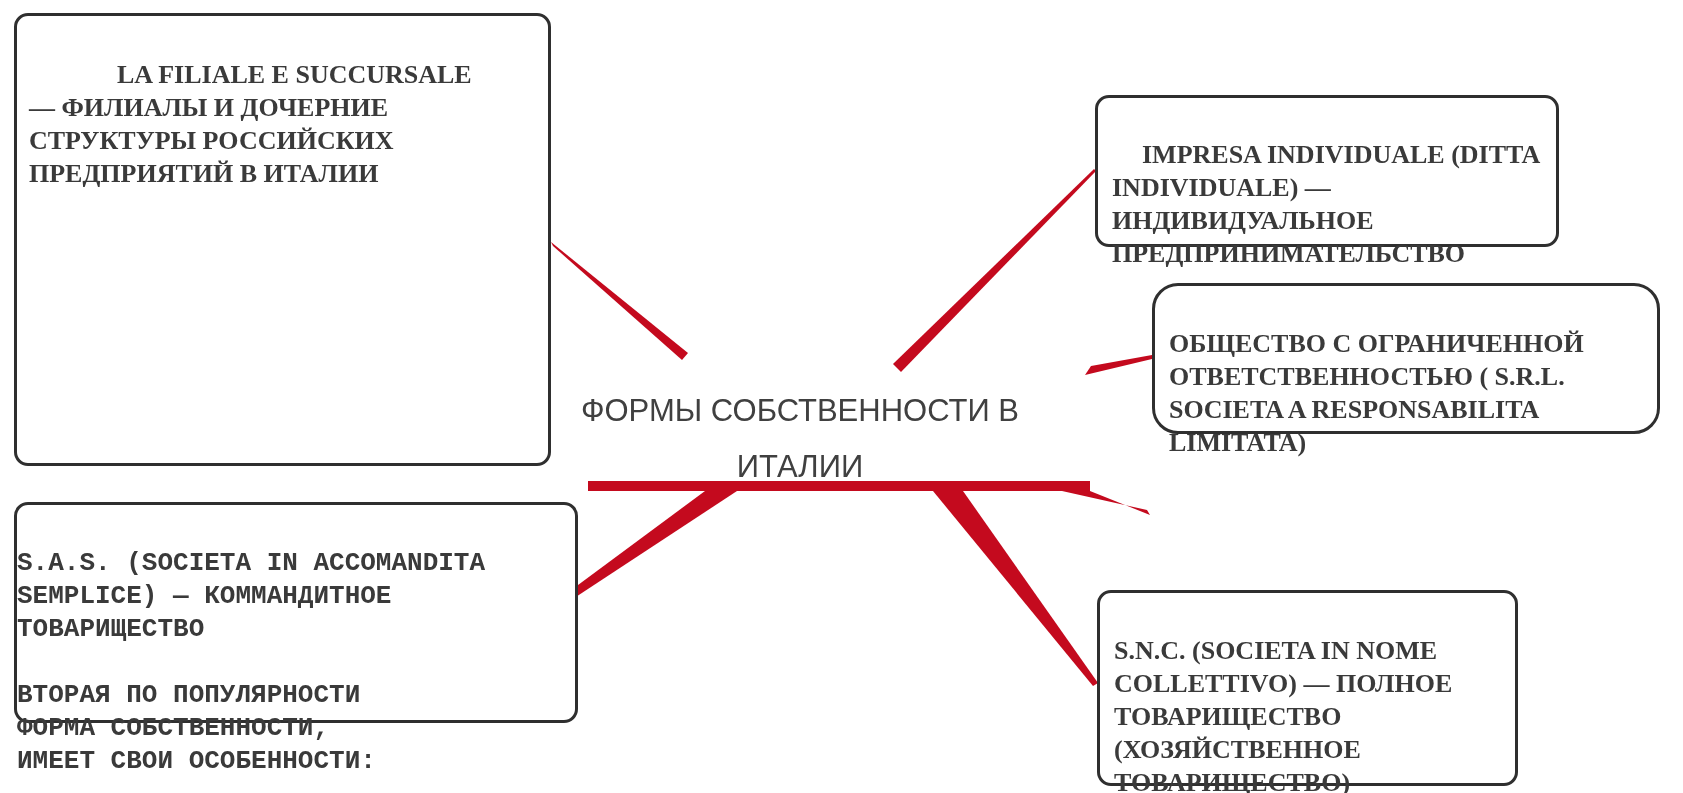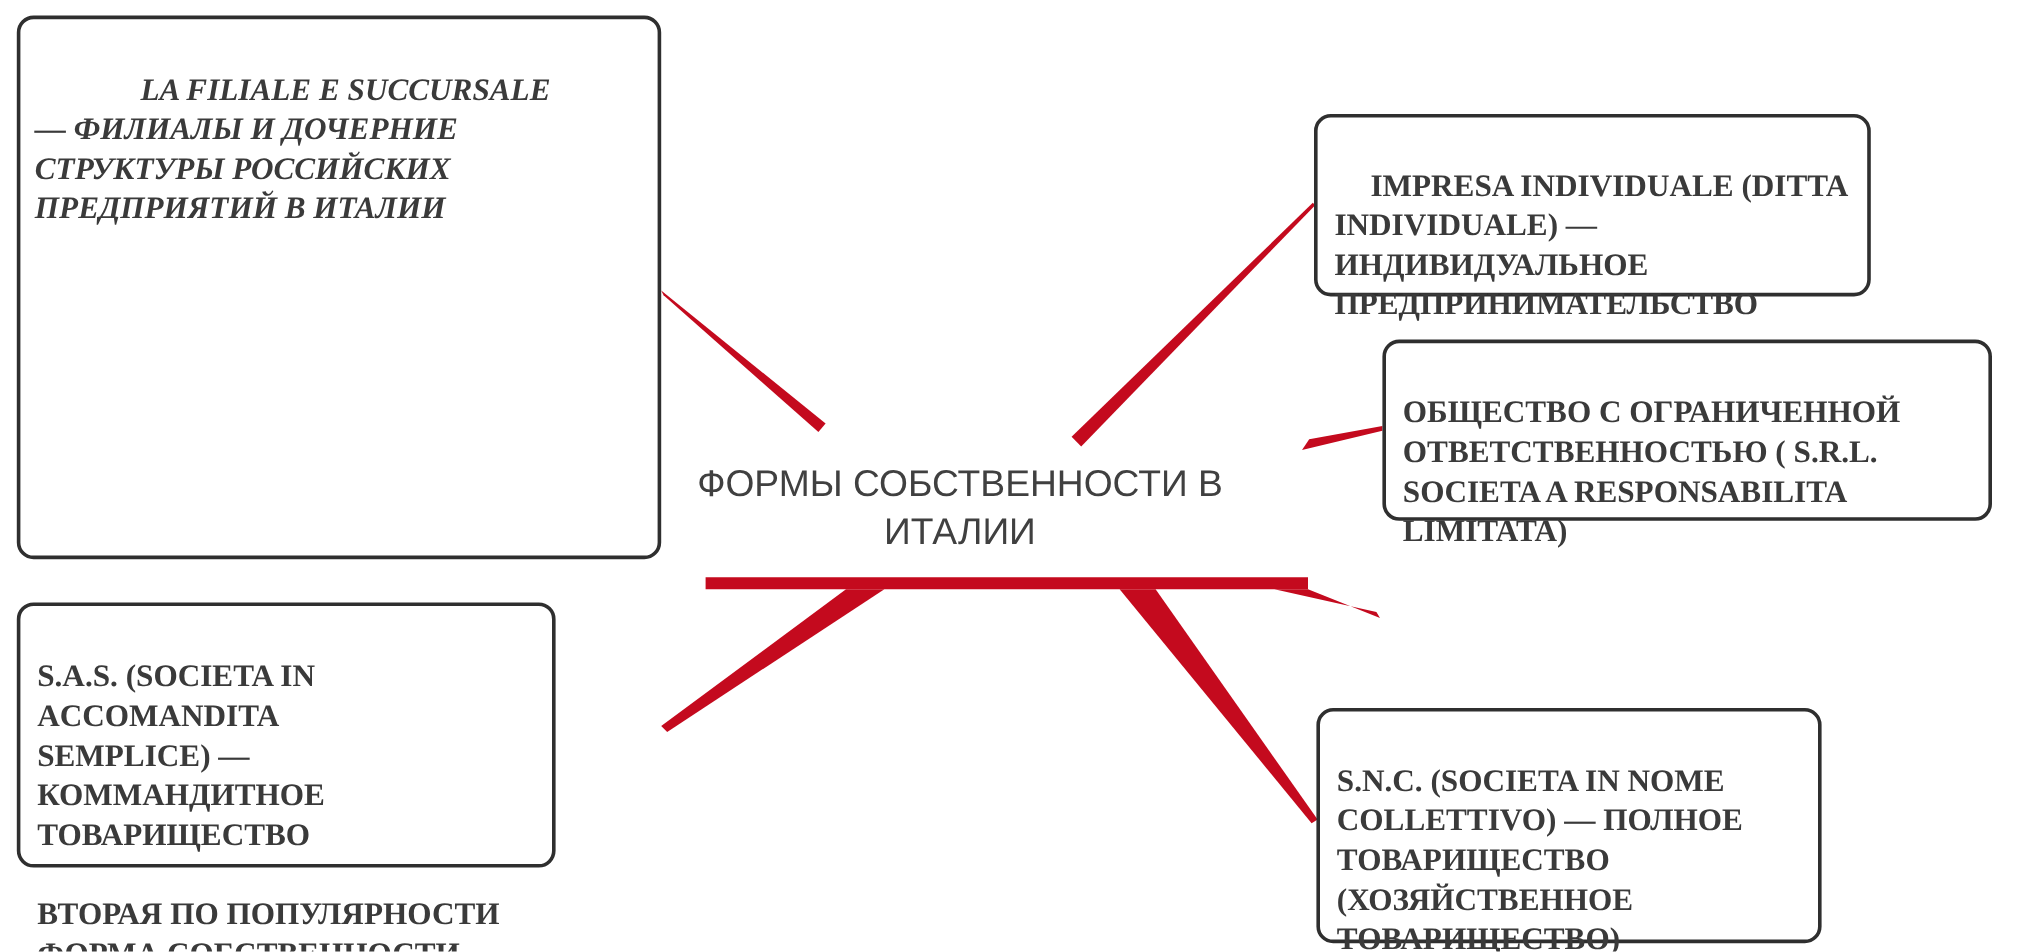--- a/index.html
+++ b/index.html
@@ -26,32 +26,32 @@
     color:var(--box-text);
     font-family:"Liberation Serif",serif;
     font-weight:bold;
     font-size:26px;line-height:33px;
     white-space:pre-line;
   }
   .box p{margin:0;}
   .ind-lg{text-indent:88px;}
   .ind-md{text-indent:30px;}
   .ind-sm{text-indent:14px;}
-  .box-filiale{left:14px;top:13px;width:537px;height:453px;padding:9px 12px;font-style:italic;}
-  .box-sas{left:14px;top:502px;width:449px;height:221px;padding:9px 14px;}
+  .box-filiale{left:14px;top:13px;width:537px;height:453px;padding:9px 12px;}
+  .box-sas{left:14px;top:502px;width:564px;height:221px;padding:9px 0;font-family:Liberation Mono, monospace;}
   .box-impresa{left:1095px;top:95px;width:464px;height:152px;padding:7px 14px;}
-  .box-srl{left:1152px;top:283px;width:508px;height:151px;padding:8px 14px;}
+  .box-srl{left:1152px;top:283px;width:508px;height:151px;padding:8px 14px;border-radius:26px;}
   .box-spa{left:1148px;top:468px;width:464px;height:87px;padding:8px 16px;}
   .box-snc{left:1097px;top:590px;width:421px;height:196px;padding:8px 14px;}
   .center-label{
     position:absolute;left:570px;top:383px;width:460px;
     text-align:center;
     font-family:"Liberation Sans",sans-serif;
     font-weight:400;
-    font-size:31px;line-height:40px;
+    font-size:31px;line-height:56px;
     color:var(--center-text);
     white-space:pre-line;
   }
 </style>
 </head>
 <body>
 
 <div class="canvas">
 
   <svg class="connectors" width="1683" height="793" viewBox="0 0 1683 793">

